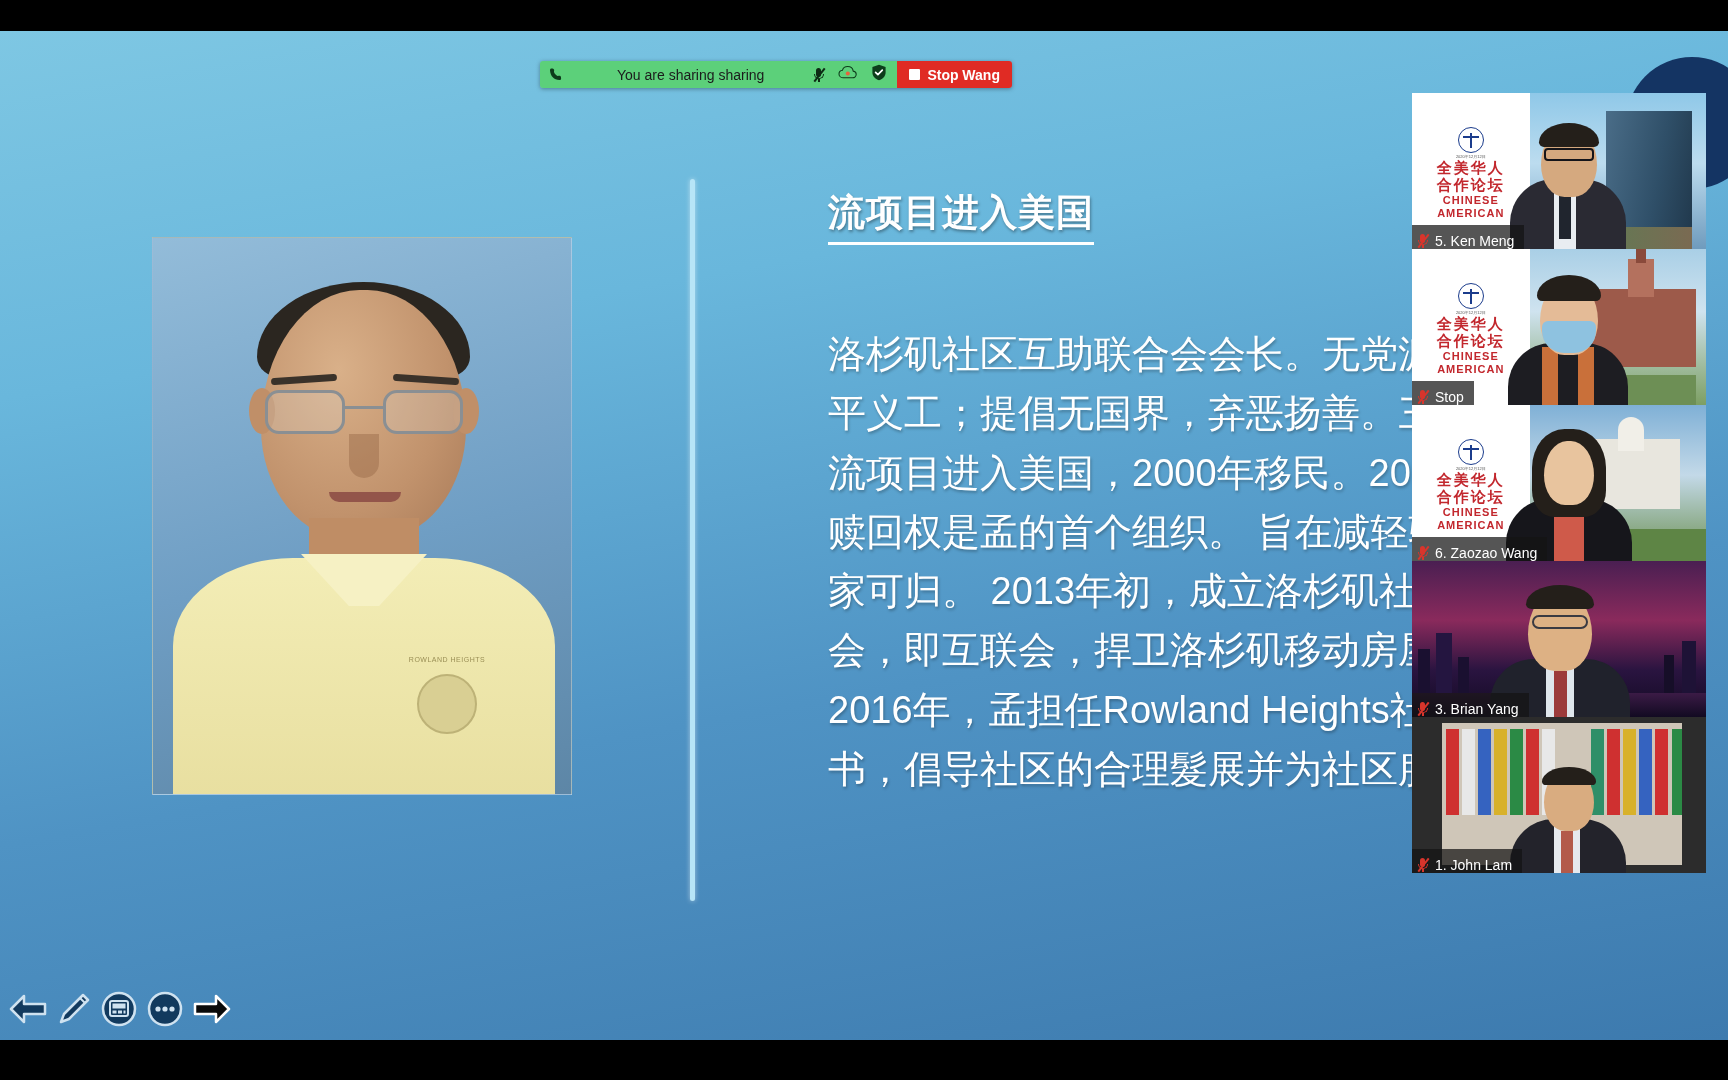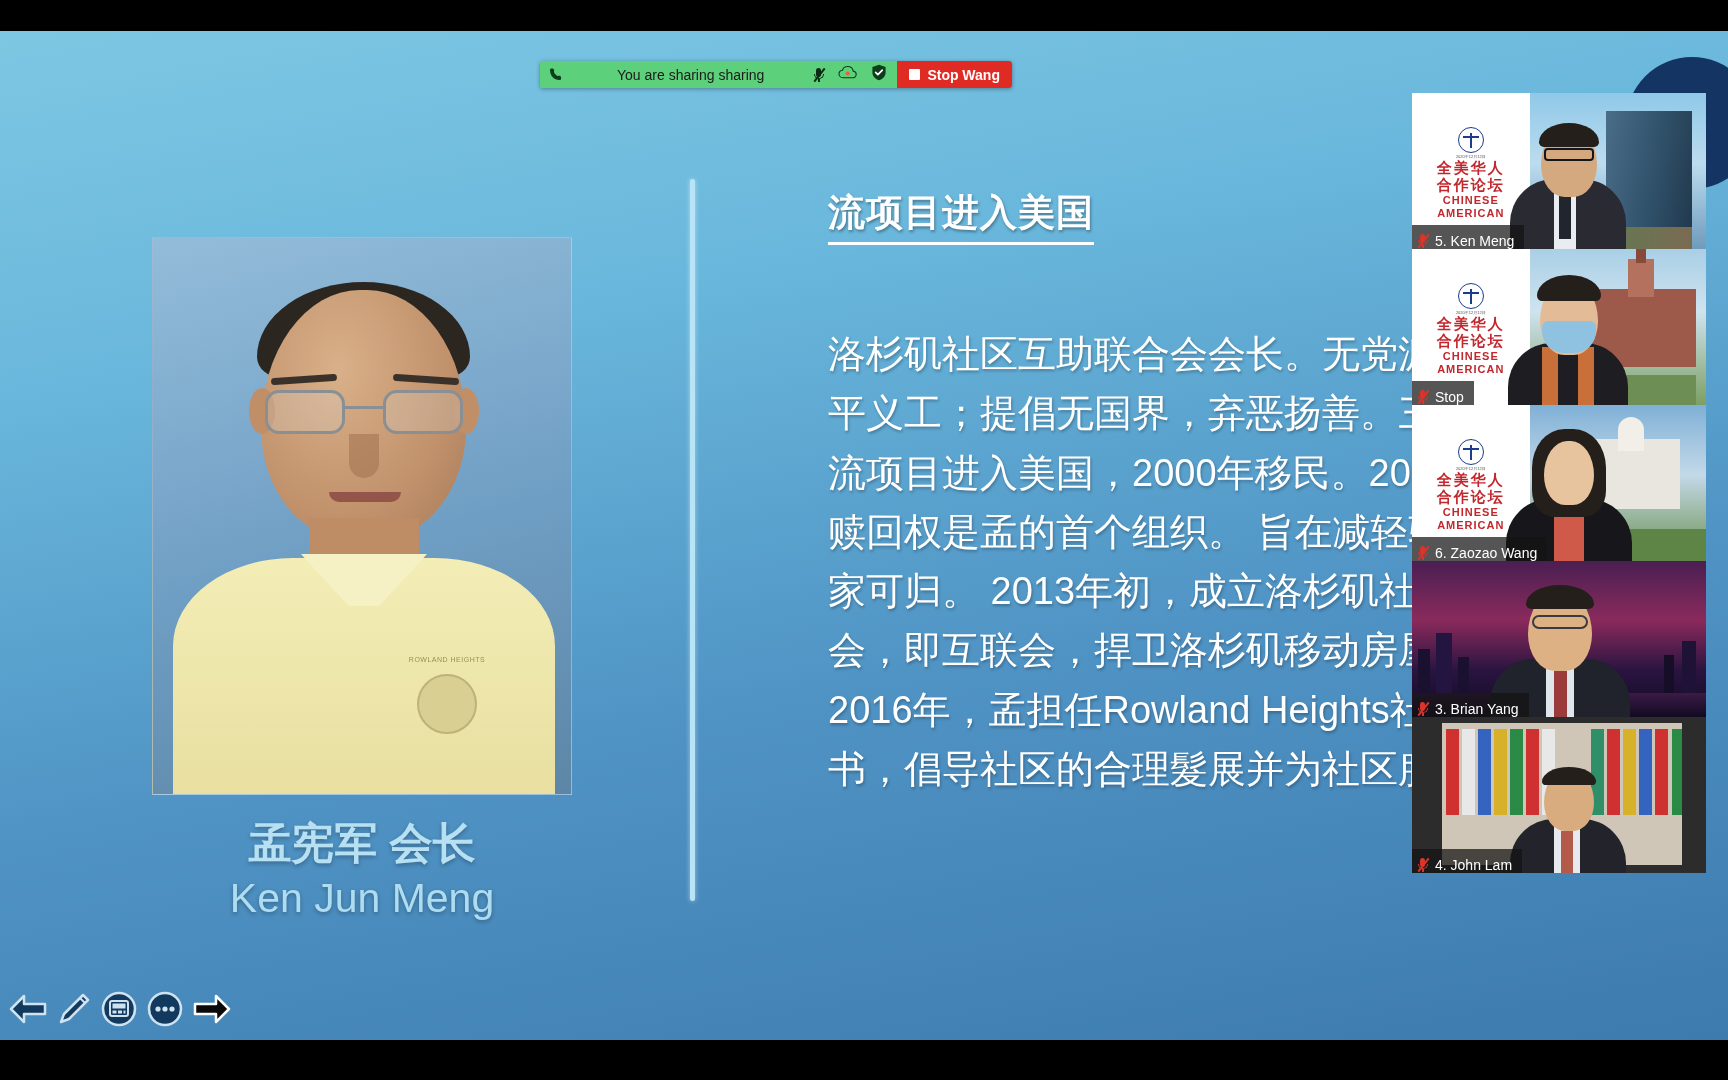--- a/index.html
+++ b/index.html
@@ -247,24 +247,20 @@
           <div class="lens r"></div>
         </div>
         <div class="nose"></div>
         <div class="mouth"></div>
         <div class="neck"></div>
         <div class="shirt"></div>
         <div class="collar"></div>
         <div class="emblem"></div>
         <div class="emblem-text">ROWLAND HEIGHTS</div>
       </div>
-      <div class="caption">
-        <div class="cn">孟宪军 会长</div>
-        <div class="en">Ken Jun Meng</div>
-      </div>
     </div>
 
     <div class="divider"></div>
 
     <div class="slide-title">流项目进入美国</div>
 
     <div class="slide-body">
       <span class="ln">洛杉矶社区互助联合会会长。无党派</span>
       <span class="ln">平义工；提倡无国界，弃恶扬善。三</span>
       <span class="ln">流项目进入美国，2000年移民。201</span>
@@ -499,18 +495,18 @@
         <div class="p-head" style="left:34px;bottom:42px;width:50px;height:62px;background:#d9ac80;"></div>
         <div class="p-hair" style="left:32px;bottom:88px;width:54px;height:18px;"></div>
       </div>
       <div class="name-badge">
         <span class="mic-muted" style="color:#d8352c;">
           <span class="body"></span>
             <span class="arc"></span>
             <span class="stem"></span>
             <span class="slash"></span>
         </span>
-        <span>4. John Lam</span>
+        <span>1. John Lam</span>
       </div>
     </div>
 
   </div>
 </div>
 
 </body></html>

